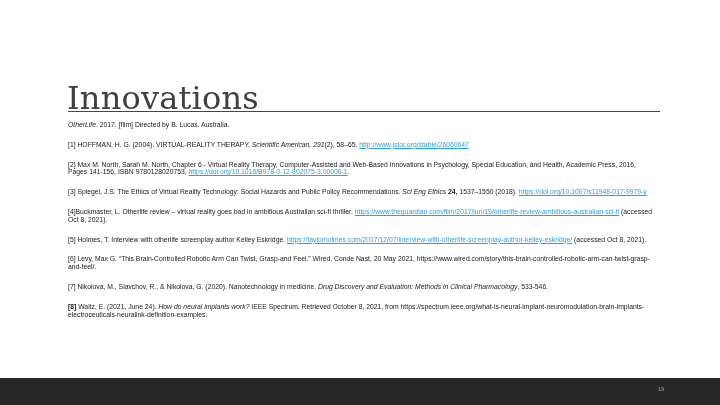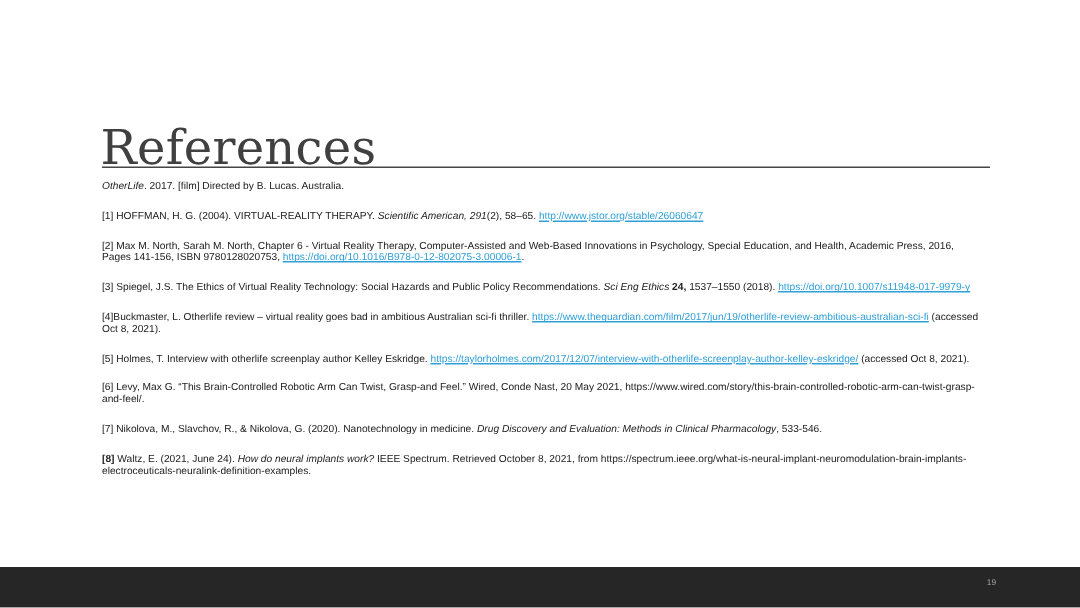--- a/index.html
+++ b/index.html
@@ -68,21 +68,21 @@
     right:56px;top:8px;
     font-size:5.5px;
     line-height:6px;
     color:var(--page-number);
   }
 </style>
 </head>
 <body>
 
 <div class="slide">
-  <h1 class="title">References</h1>
+  <h1 class="title">Innovations</h1>
   <div class="divider"></div>
   <div class="refs">
       <p><span class="it">OtherLife</span><span>. 2017. [film] Directed by B. Lucas. Australia.</span></p>
       <p><span>[1] HOFFMAN, H. G. (2004). VIRTUAL-REALITY THERAPY. </span><span class="it">Scientific American, 291</span><span>(2), 58–65. </span><a class="link" href="#">http://www.jstor.org/stable/26060647</a></p>
       <p><span>[2] Max M. North, Sarah M. North, Chapter 6 - Virtual Reality Therapy, Computer-Assisted and Web-Based Innovations in Psychology, Special Education, and Health, Academic Press, 2016, Pages 141-156, ISBN 9780128020753, </span><a class="link" href="#">https://doi.org/10.1016/B978-0-12-802075-3.00006-1</a><span>.</span></p>
       <p><span>[3] Spiegel, J.S. The Ethics of Virtual Reality Technology: Social Hazards and Public Policy Recommendations. </span><span class="it">Sci Eng Ethics </span><span class="b">24, </span><span>1537–1550 (2018). </span><a class="link" href="#">https://doi.org/10.1007/s11948-017-9979-y</a></p>
       <p><span>[4]Buckmaster, L. Otherlife review – virtual reality goes bad in ambitious Australian sci-fi thriller. </span><a class="link" href="#">https://www.theguardian.com/film/2017/jun/19/otherlife-review-ambitious-australian-sci-fi</a><span> (accessed Oct 8, 2021).</span></p>
       <p><span>[5] Holmes, T. Interview with otherlife screenplay author Kelley Eskridge. </span><a class="link" href="#">https://taylorholmes.com/2017/12/07/interview-with-otherlife-screenplay-author-kelley-eskridge/</a><span> (accessed Oct 8, 2021).</span></p>
       <p><span>[6] Levy, Max G. “This Brain-Controlled Robotic Arm Can Twist, Grasp-and Feel.” Wired, Conde Nast, 20 May 2021, https://www.wired.com/story/this-brain-controlled-robotic-arm-can-twist-grasp-and-feel/.</span></p>
       <p><span>[7] Nikolova, M., Slavchov, R., &amp; Nikolova, G. (2020). Nanotechnology in medicine. </span><span class="it">Drug Discovery and Evaluation: Methods in Clinical Pharmacology</span><span>, 533-546.</span></p>

